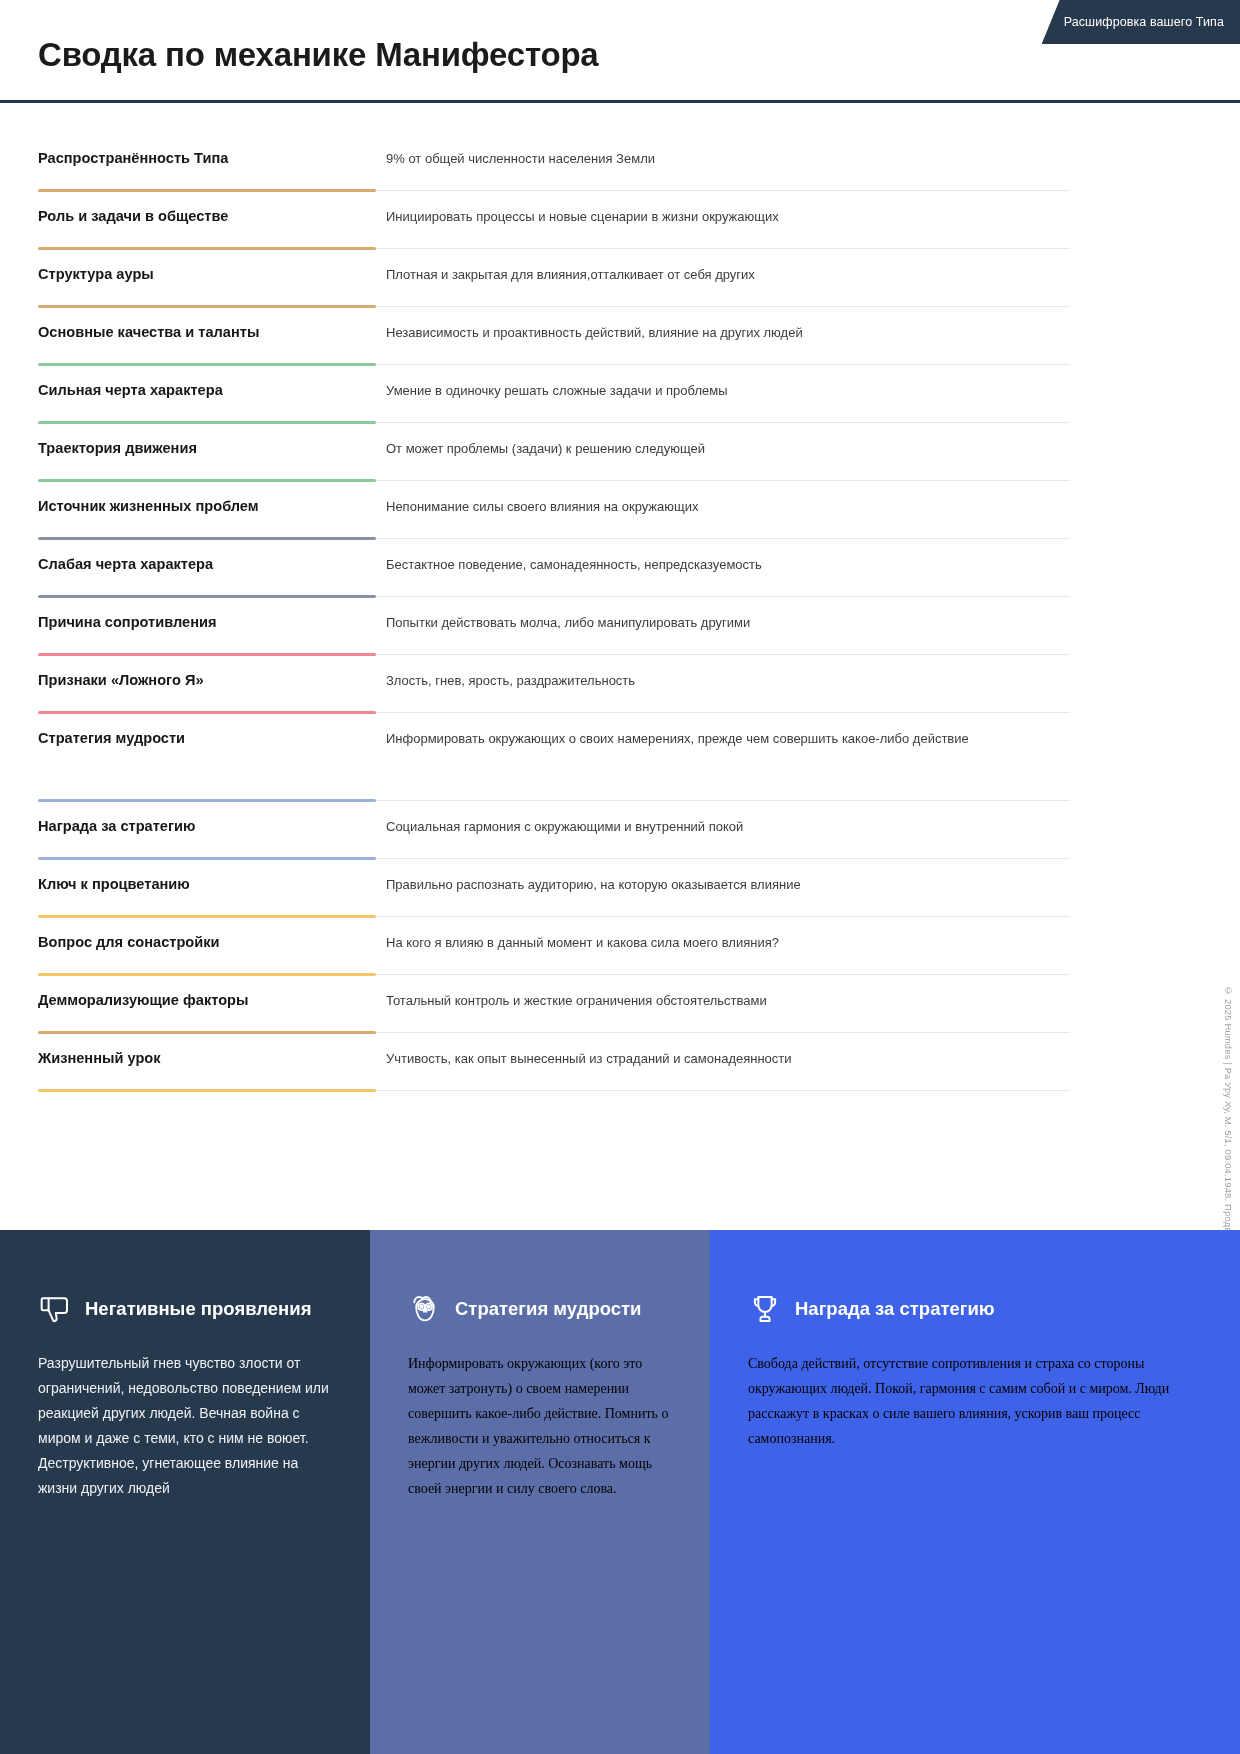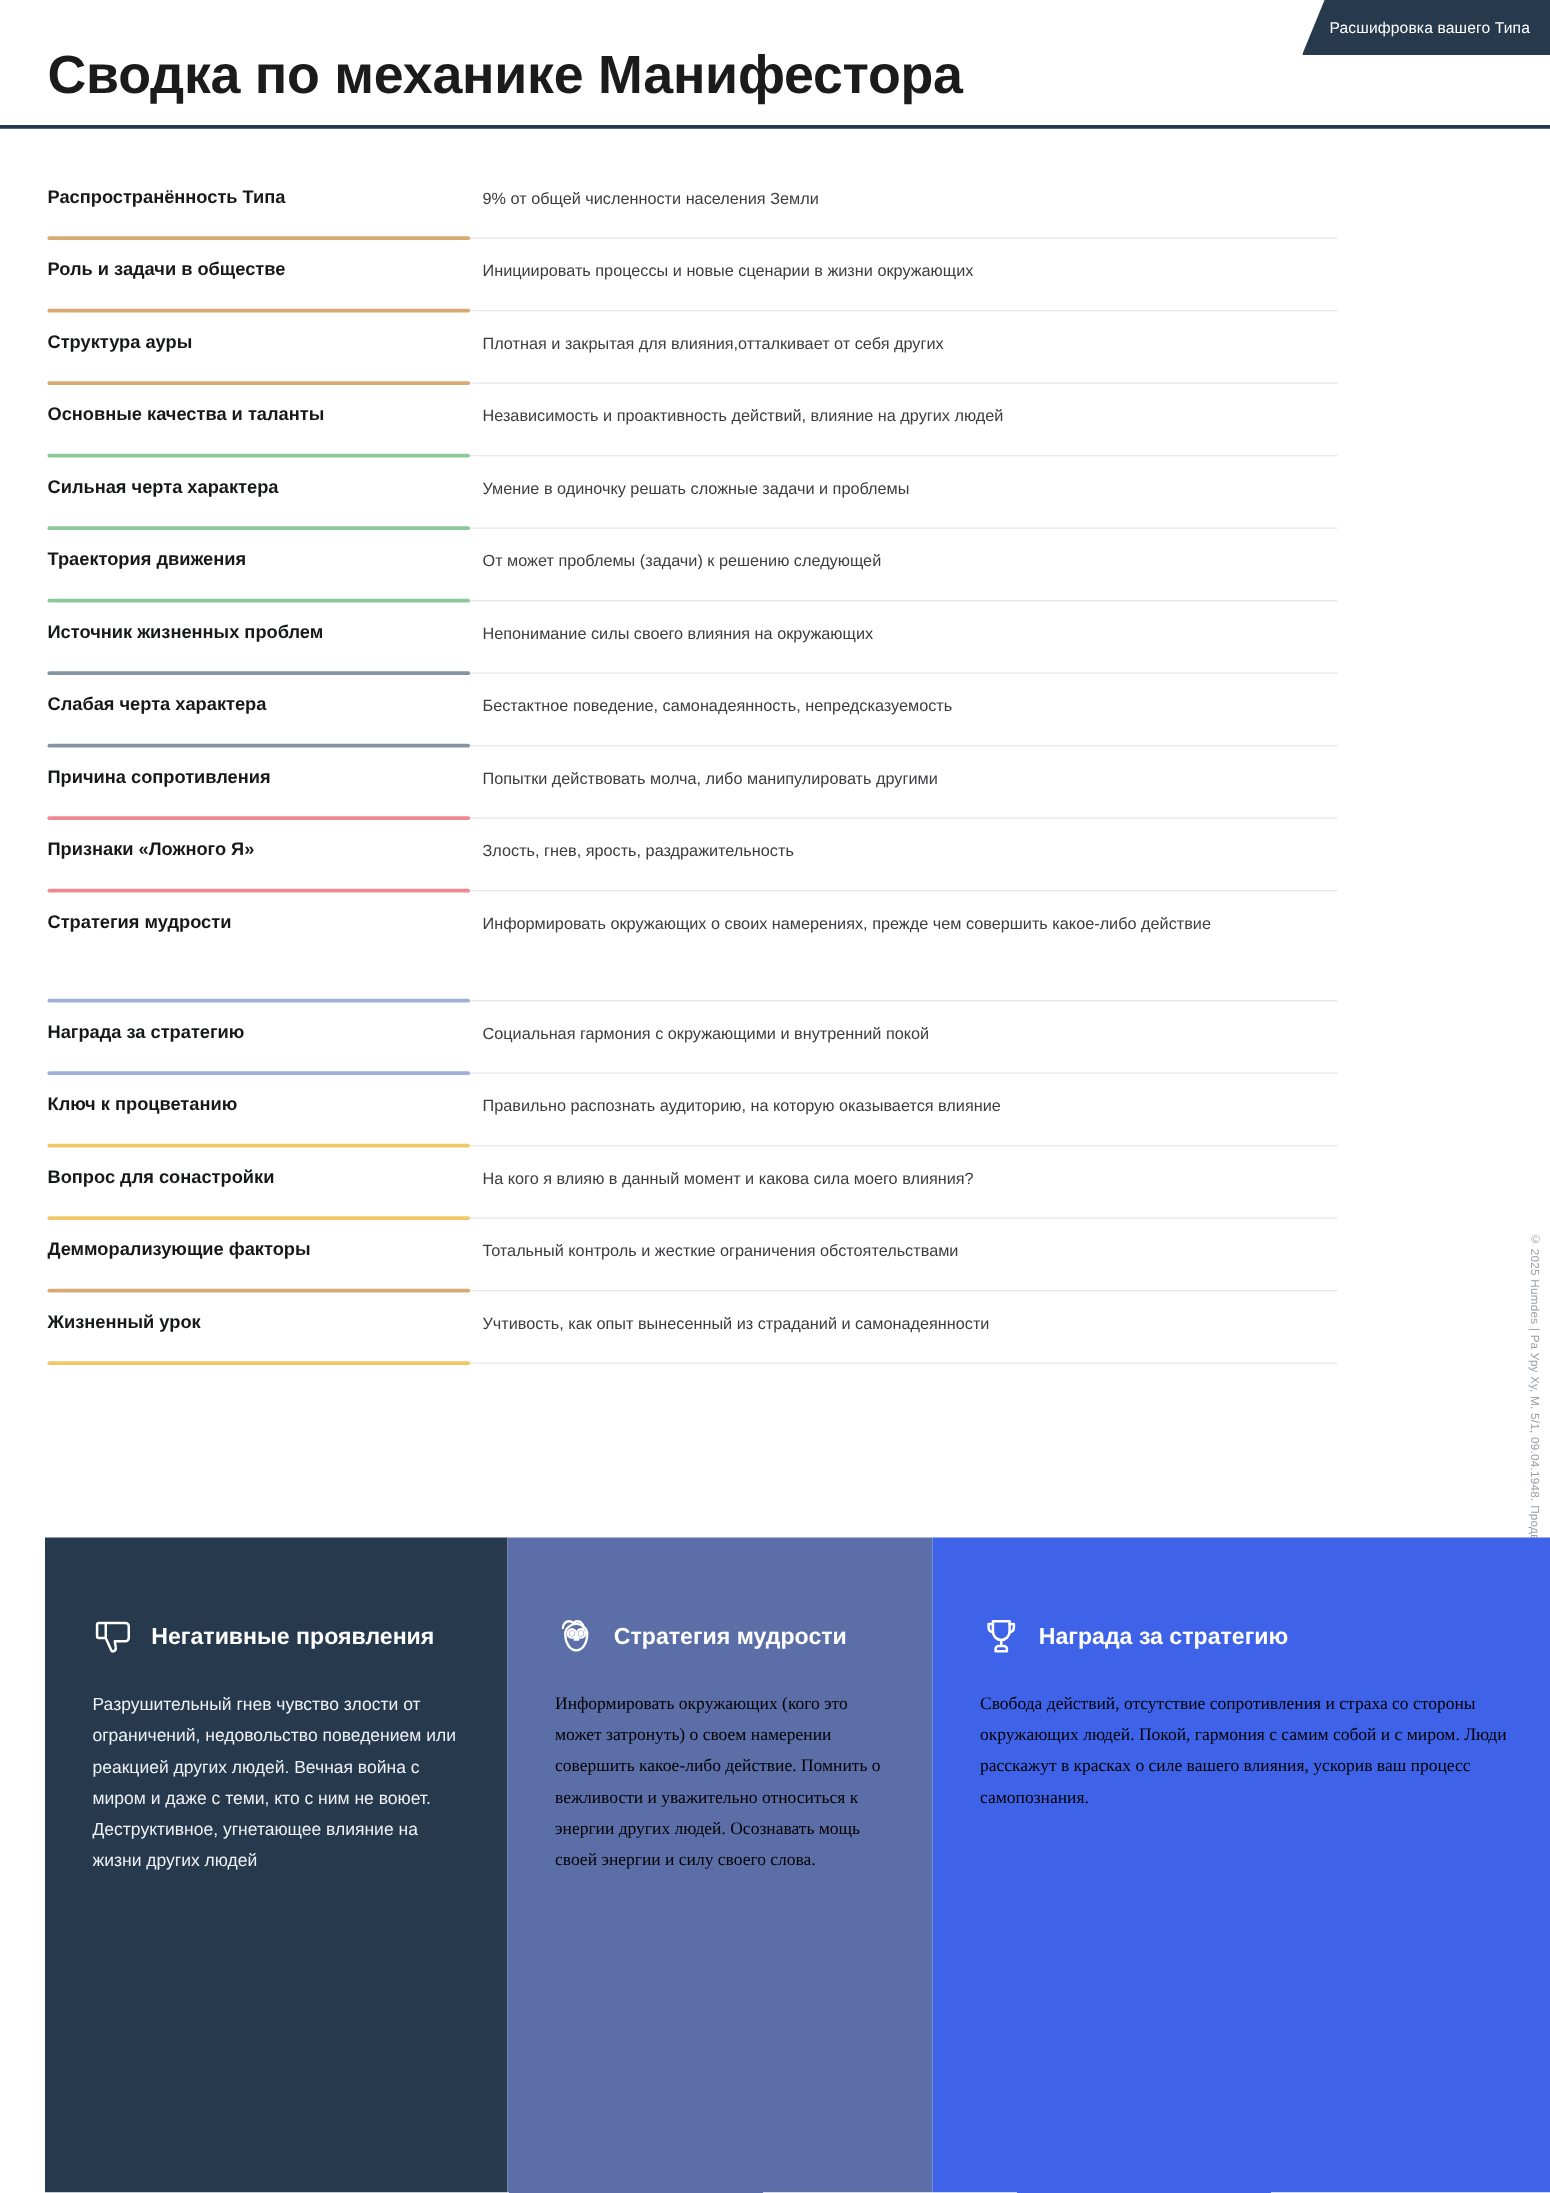--- a/index.html
+++ b/index.html
@@ -21,21 +21,21 @@
     display:flex; align-items:center;
     padding:0 16px 0 22px;
     letter-spacing:.1px;
     clip-path: polygon(18px 0, 100% 0, 100% 100%, 0 100%);
   }
 
   
   .page-title {
     position:absolute;
     top:36px; left:38px;
-    font-size:43px;
+    font-size:33px;
     font-weight:bold;
     color:#1b1b1b;
     letter-spacing:-.2px;
   }
   .title-rule {
     position:absolute;
     top:100px; left:0; right:0;
     height:3px;
     background:#27394d;
   }
@@ -100,21 +100,20 @@
     font-size:12.5px;
     display:flex; align-items:center; justify-content:center;
   }
 
   
   .panels {
     position:absolute;
     left:0; right:0; bottom:0;
     height:524px;
     display:flex;
-    margin-left:36px;
   }
   .panel {
     padding:62px 34px 0 38px;
     position:relative;
   }
   .panel.p1 { width:370px; background:#27394d; }
   .panel.p2 { width:340px; background:#5b6ea8; }
   .panel.p3 { flex:1; background:#3f63e8; }
 
   .panel .phead {

